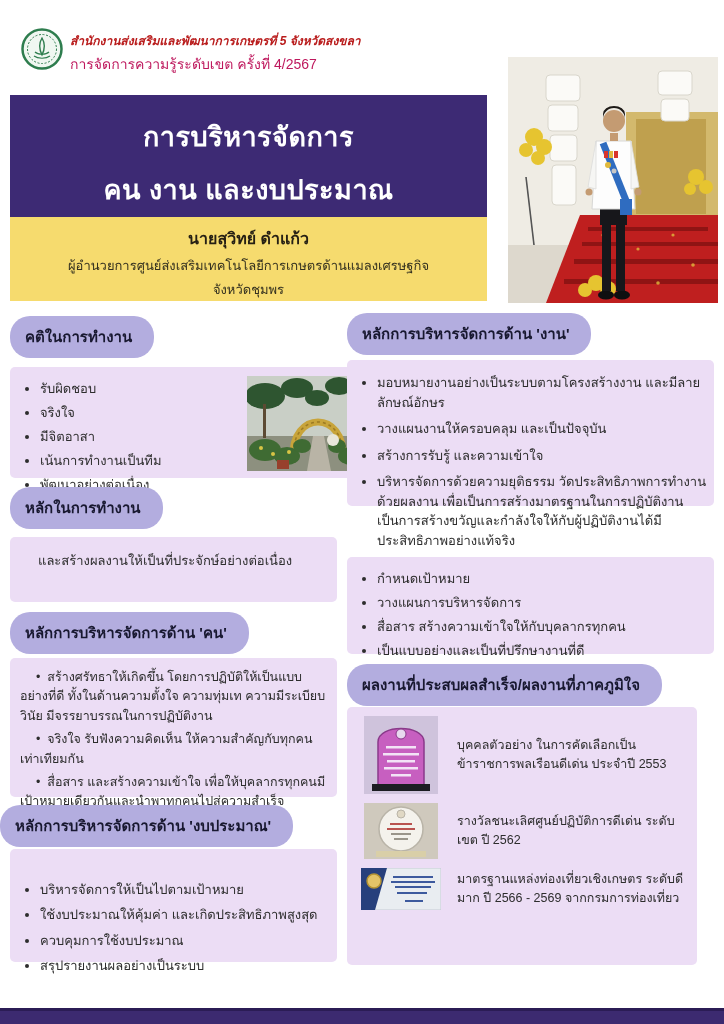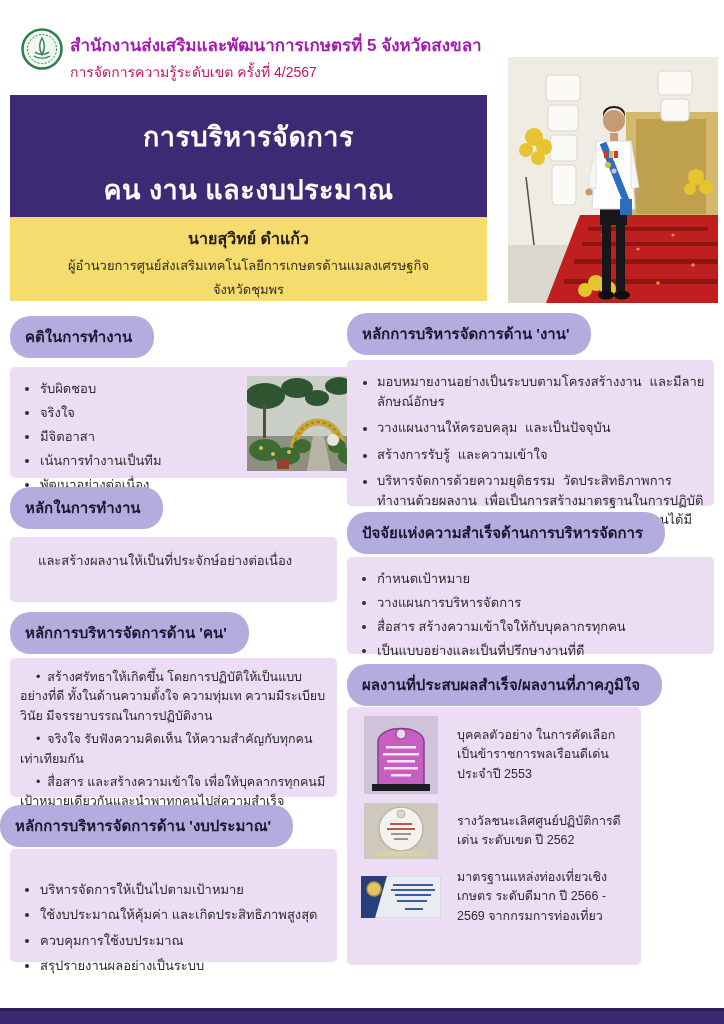--- a/index.html
+++ b/index.html
@@ -2,21 +2,21 @@
 <html lang="th"><head>
 <meta charset="utf-8">
 <style>
   html,body{margin:0;padding:0;background:#fff;}
   body{font-family:"Liberation Sans","DejaVu Sans",sans-serif;color:#2b2b2b;}
   .page{position:relative;width:724px;height:1024px;background:#ffffff;overflow:hidden;}
 
   
   .hdr-logo{position:absolute;left:21px;top:28px;width:42px;height:42px;}
   .hdr-text{position:absolute;left:70px;top:31px;}
-  .hdr-line1{font-size:17px;font-weight:700;color:#a21caf;}
+  .hdr-line1{font-size:12px;font-weight:700;color:#b91c1c;font-style:italic;}
   .hdr-line2{font-size:14px;color:#be185d;margin-top:3px;}
 
   
   .banner{position:absolute;left:10px;top:95px;width:477px;height:136px;background:#3d2a74;
           display:flex;flex-direction:column;align-items:center;justify-content:center;gap:10px;}
   .banner div{color:#ffffff;font-weight:700;font-size:27px;letter-spacing:.5px;}
 
   
   .person{position:absolute;left:10px;top:217px;width:477px;height:84px;background:#f6db6e;
           text-align:center;padding-top:9px;box-sizing:border-box;}
@@ -221,41 +221,40 @@
   <div class="panel" style="left:10px;top:849px;width:327px;height:113px;padding-top:28px;">
     <ul class="bl bl-budget">
       <li>บริหารจัดการให้เป็นไปตามเป้าหมาย</li>
       <li>ใช้งบประมาณให้คุ้มค่า และเกิดประสิทธิภาพสูงสุด</li>
       <li>ควบคุมการใช้งบประมาณ</li>
       <li>สรุปรายงานผลอย่างเป็นระบบ</li>
     </ul>
   </div>
 
   <div class="pill" style="left:347px;top:313px;">หลักการบริหารจัดการด้าน 'งาน'</div>
-  <div class="panel" style="left:347px;top:360px;width:367px;height:146px;padding-top:13px;font-family:Liberation Mono, monospace;">
+  <div class="panel" style="left:347px;top:360px;width:367px;height:146px;padding-top:13px;">
     <ul class="bl bl-work">
       <li>มอบหมายงานอย่างเป็นระบบตามโครงสร้างงาน และมีลายลักษณ์อักษร</li>
       <li>วางแผนงานให้ครอบคลุม และเป็นปัจจุบัน</li>
       <li>สร้างการรับรู้ และความเข้าใจ</li>
       <li>บริหารจัดการด้วยความยุติธรรม วัดประสิทธิภาพการทำงานด้วยผลงาน เพื่อเป็นการสร้างมาตรฐานในการปฏิบัติงาน เป็นการสร้างขวัญและกำลังใจให้กับผู้ปฏิบัติงานได้มีประสิทธิภาพอย่างแท้จริง</li>
     </ul>
   </div>
 
-  <div class="pill" style="left:347px;top:512px;">ปัจจัยแห่งความสำเร็จด้านการบริหารจัดการ</div>
   <div class="panel" style="left:347px;top:557px;width:367px;height:97px;padding-top:10px;">
     <ul class="bl bl-success">
       <li>กำหนดเป้าหมาย</li>
       <li>วางแผนการบริหารจัดการ</li>
       <li>สื่อสาร สร้างความเข้าใจให้กับบุคลากรทุกคน</li>
       <li>เป็นแบบอย่างและเป็นที่ปรึกษางานที่ดี</li>
     </ul>
   </div>
 
   <div class="pill" style="left:347px;top:664px;">ผลงานที่ประสบผลสำเร็จ/ผลงานที่ภาคภูมิใจ</div>
-  <div class="panel panel-awards" style="left:347px;top:707px;width:294px;height:258px;">
+  <div class="panel panel-awards" style="left:347px;top:707px;width:350px;height:258px;">
 
     <div class="award-row">
       <div class="award-thumb">
         <svg width="74" height="78" viewBox="0 0 74 78">
           <rect width="74" height="78" fill="#cfc3dc"></rect>
           <path d="M14,70 L14,26 C14,8 60,8 60,26 L60,70 Z" fill="#c75fc0" stroke="#8a3a8a" stroke-width="1.5"></path>
           <circle cx="37" cy="18" r="5" fill="#e8d9ef" stroke="#8a3a8a"></circle>
           <g fill="#f3e3f6">
               <rect x="22" y="30" width="30" height="2.5"></rect>
               <rect x="19" y="37" width="36" height="2.5"></rect>

